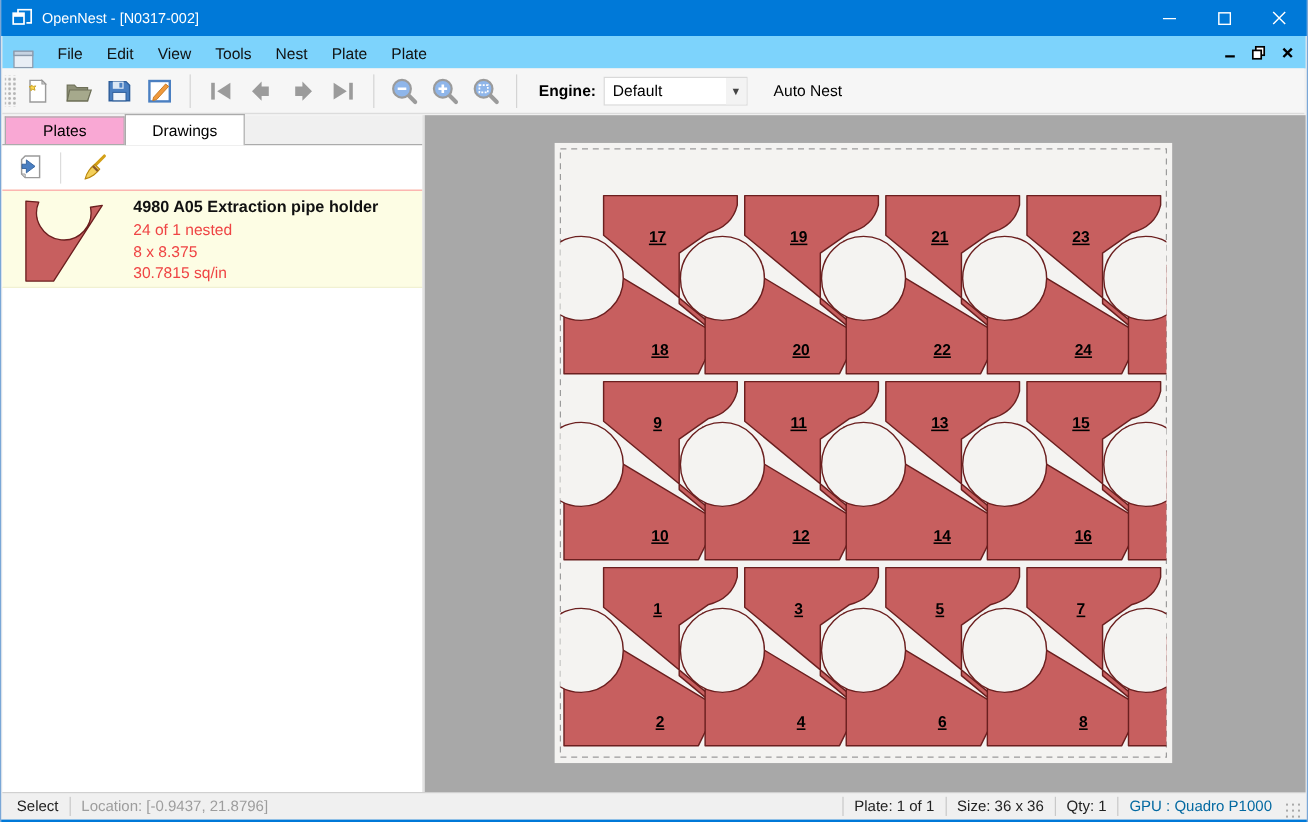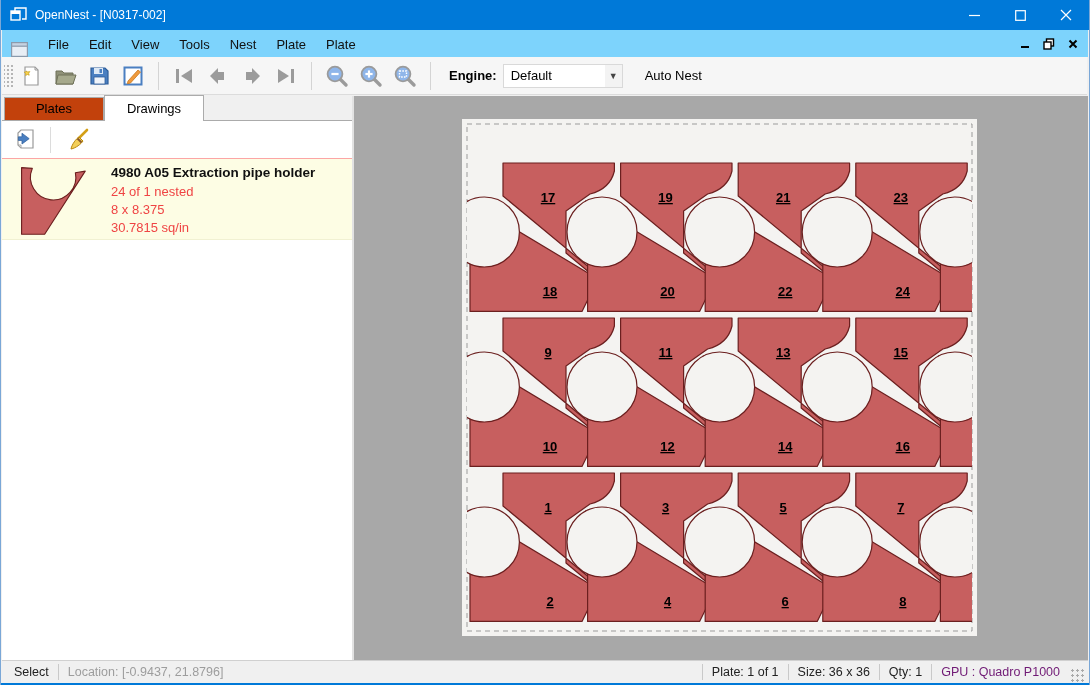--- a/index.html
+++ b/index.html
@@ -37,21 +37,21 @@
     display:flex; align-items:center; justify-content:space-between; padding-left:7px; }
   .combo .arrowbox { width:17px; height:22px; display:flex; align-items:center; justify-content:center;
     color:#444; font-size:9px; background:#f3f3f3; }
   .autonest { margin-left:14px; padding:5px 8px; }
 
   
   .left-panel { position:absolute; left:1px; top:96px; width:350px; bottom:25px; background:#fff; }
   .tabstrip { position:absolute; left:0; top:0; width:100%; height:25px; background:#f0f0f0;
     border-bottom:1px solid #ababab; display:flex; align-items:flex-end; }
   .tab { width:100px; text-align:center; border:1px solid #ababab; border-bottom:none;
-    background:#c2410c; padding:3px 0 4px 0; margin-left:2px; position:relative; }
+    background:#f9a8d4; padding:3px 0 4px 0; margin-left:2px; position:relative; }
   .tab.active { background:#fff; padding:5px 0 5px 0; margin-bottom:-1px; z-index:2; margin-left:0; }
   .panel-toolbar { position:absolute; left:0; top:26px; width:100%; height:36px; background:#fff;
     display:flex; align-items:center; }
   .pbtn { width:32px; height:30px; margin-left:8px; display:flex; align-items:center; justify-content:center; border-radius:3px; }
   .psep { width:1px; height:26px; background:#dcdcdc; margin:0 4px 0 8px; }
   .part-item { position:absolute; left:0; top:62px; width:100%; height:82px; background:#fdfde4;
     border-top:1px solid #fca5a5; border-bottom:1px solid #f1f1d2; display:flex; }
   .thumb { margin:7px 0 0 13px; width:80px; height:70px; flex:none; }
   .part-meta { margin:6px 0 0 16px; }
   .part-title { font-weight:bold; font-size:13.5px; color:#111; margin-bottom:3px; }
@@ -345,18 +345,18 @@
       <span class="sb-dim">Location: [-0.9437, 21.8796]</span>
     </div>
     <div class="sb-right">
       <span class="sb-sep"></span>
       <span>Plate: 1 of 1</span>
       <span class="sb-sep"></span>
       <span>Size: 36 x 36</span>
       <span class="sb-sep"></span>
       <span>Qty: 1</span>
       <span class="sb-sep"></span>
-      <span class="sb-gpu" id="gpu-text" style="color: #701a75;">GPU : Quadro P1000</span>
+      <span class="sb-gpu" id="gpu-text" style="color: #0369a1;">GPU : Quadro P1000</span>
       <div class="grip2"></div>
     </div>
   </div>
   <div class="bottom-accent"></div>
 </div>
 
 </body></html>

